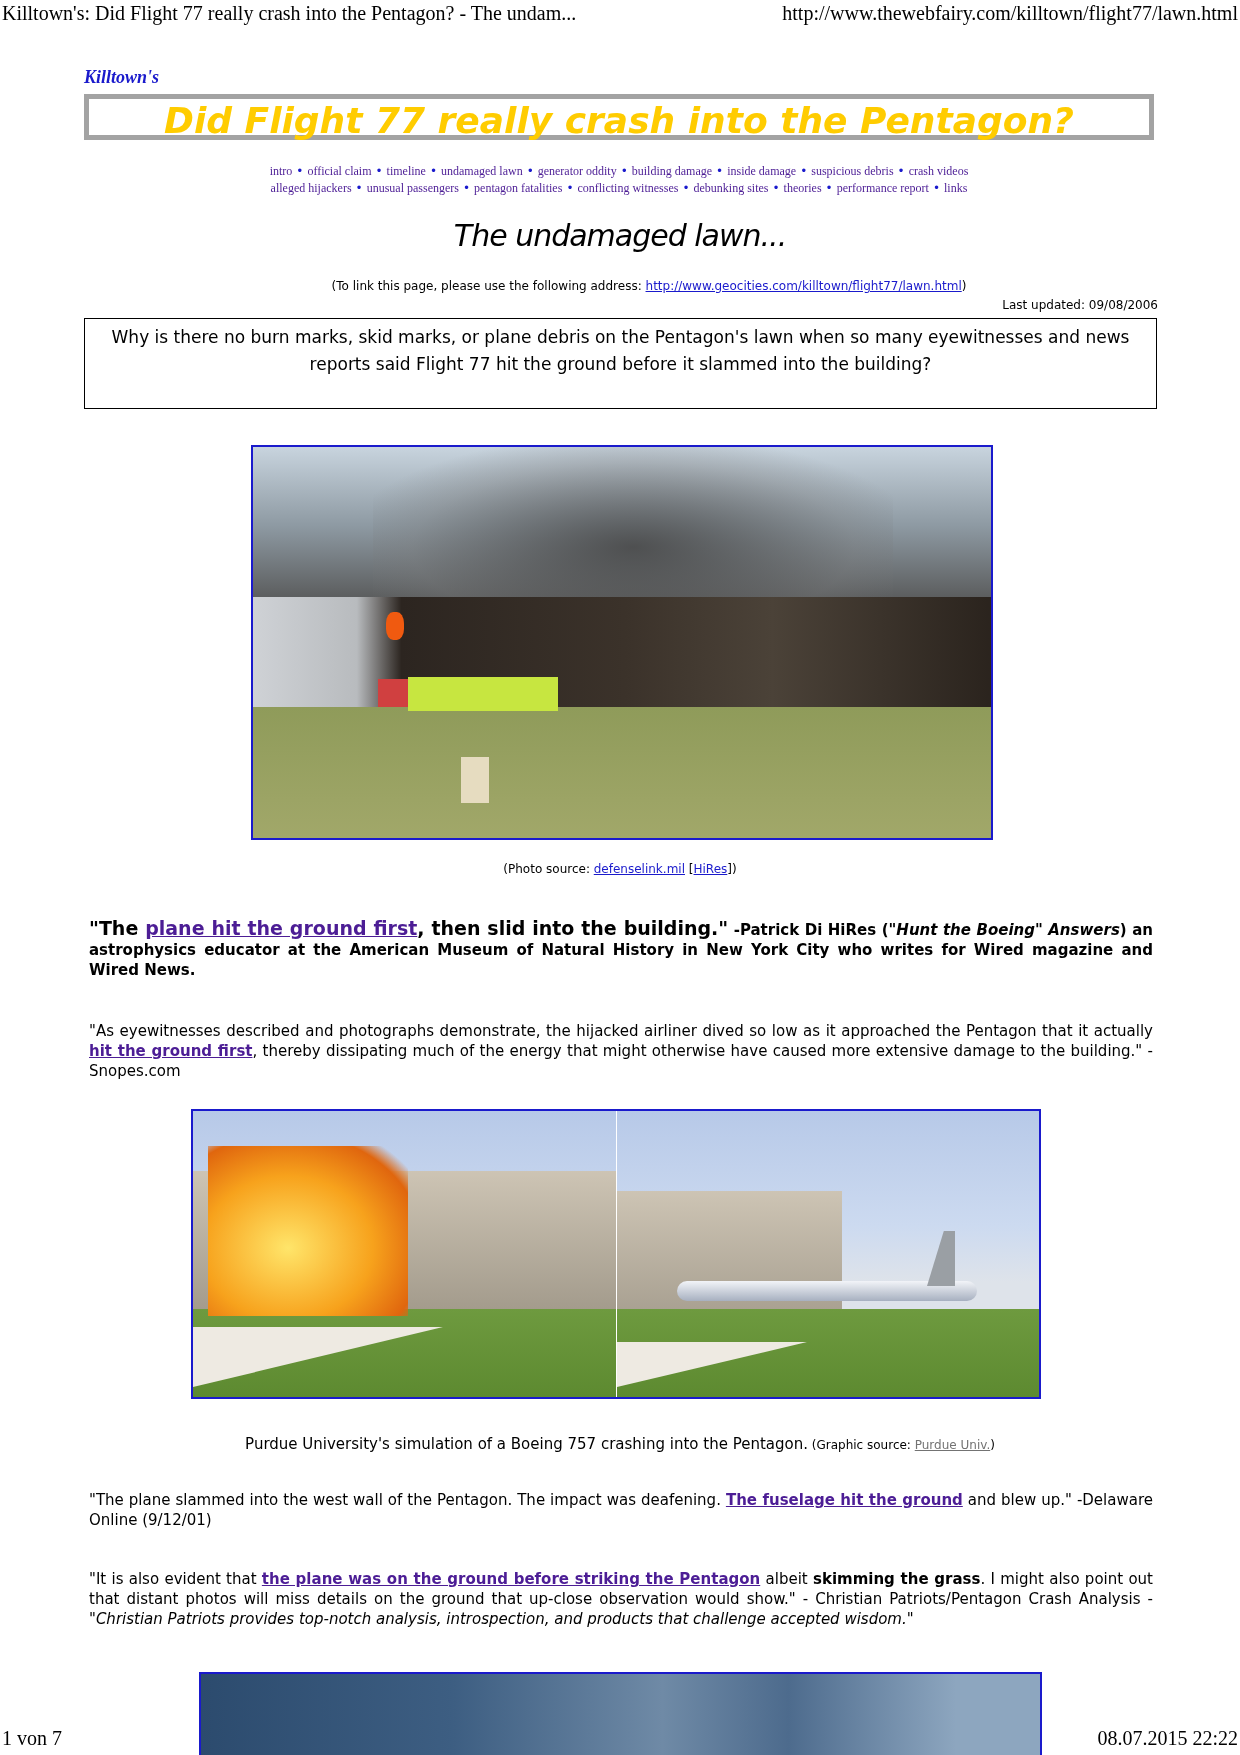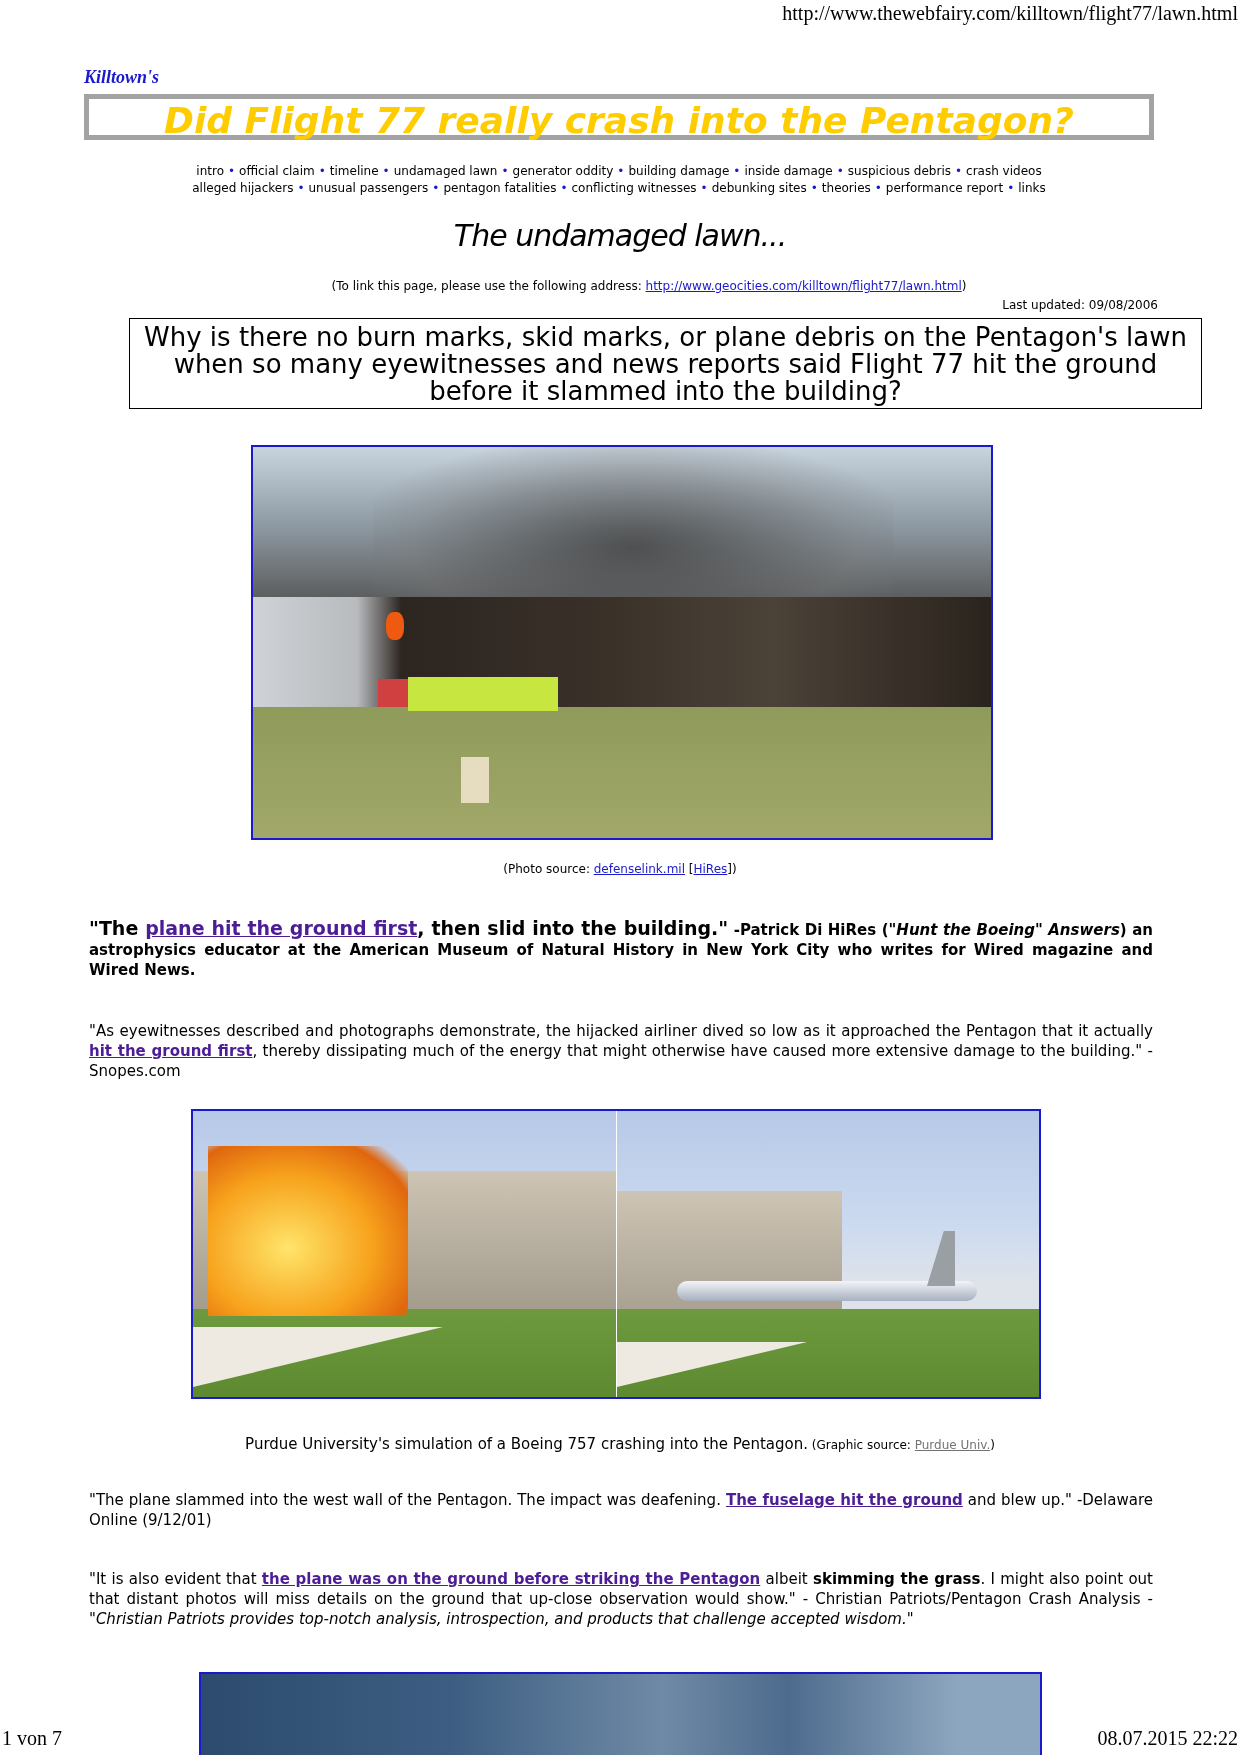--- a/index.html
+++ b/index.html
@@ -9,29 +9,29 @@
     .print-header .right { position: absolute; right: 2px; top: 0; }
     .print-footer { position: absolute; bottom: 0; left: 0; right: 0; height: 30px; font-family: "Liberation Serif", serif; font-size: 20px; padding-left: 24px; }
     .print-footer .left { position: absolute; left: 2px; top: 2px; }
     .print-footer .right { position: absolute; right: 2px; top: 2px; }
 
     .brand { position: absolute; left: 84px; top: 67px; font-family: "Liberation Serif", serif; font-style: italic; font-weight: bold; color: #1a1acc; font-size: 18px; }
     .title-box { position: absolute; left: 84px; top: 94px; width: 1070px; height: 46px; border: 5px solid #a3a3a3; box-sizing: border-box; text-align: center; }
     .title-box .title { font-family: "DejaVu Sans", sans-serif; font-style: italic; font-weight: bold; color: #ffcc00; font-size: 36px; line-height: 44px; letter-spacing: 0px; }
 
     .nav { position: absolute; left: 84px; top: 163px; width: 1070px; text-align: center; font-size: 12px; line-height: 17px; color: #1a1acc; }
-    .nav a { color: #000000; text-decoration: none; }
+    .nav a { color: #4c1d95; text-decoration: none; font-family: Liberation Serif, serif; }
     .nav .sep { color: #1a1acc; margin: 0 4px; }
 
     .subtitle { position: absolute; left: 0; right: 0; top: 218px; text-align: center; font-family: "DejaVu Sans", sans-serif; font-style: italic; font-size: 30px; color: #000; letter-spacing: -1px; }
     .link-note { position: absolute; left: 84px; width: 1070px; top: 279px; text-align: center; font-size: 12px; padding-left: 60px; box-sizing: border-box; }
     .link-note a { color: #1a1acc; text-decoration: underline; }
     .last-updated { position: absolute; right: 82px; top: 298px; font-size: 12px; }
 
-    .question-box { position: absolute; left: 84px; top: 318px; width: 1073px; height: 91px; border: 1px solid #000; box-sizing: border-box; text-align: center; font-size: 26px; line-height: 27px; padding-top: 5px; margin-left: 45px; }
+    .question-box { position: absolute; left: 84px; top: 318px; width: 1073px; height: 91px; border: 1px solid #000; box-sizing: border-box; text-align: center; font-size: 17px; line-height: 27px; padding-top: 5px; }
 
     .photo { position: absolute; box-sizing: border-box; border: 2px solid #1a1acc; overflow: hidden; }
     .photo1 { left: 251px; top: 445px; width: 742px; height: 395px; background: linear-gradient(#c8d4de 0%, #8e9aa3 20%, #5d5f60 38%, #3a332d 55%, #5a5148 68%, #8d9659 72%, #9aa560 85%, #a7a868 100%); }
     .photo1 .smoke { position: absolute; left: 120px; top: 0; width: 520px; height: 200px; background: radial-gradient(ellipse at center, rgba(70,70,70,0.85), rgba(120,120,120,0.3) 60%, rgba(200,200,200,0) 80%); }
     .photo1 .building { position: absolute; left: 0; top: 150px; width: 742px; height: 110px; background: linear-gradient(90deg, #cfd2d6 0%, #b8bbbe 14%, #2c2520 20%, #3b322a 50%, #4b4238 70%, #2a231d 100%); }
     .photo1 .fire { position: absolute; left: 133px; top: 165px; width: 18px; height: 28px; background: #f05a10; border-radius: 40%; }
     .photo1 .lawn { position: absolute; left: 0; top: 260px; width: 742px; height: 135px; background: linear-gradient(#8f9b5a, #a2a86a); }
     .photo1 .truck { position: absolute; top: 230px; height: 34px; background: #c7e640; }
     .photo1 .post { position: absolute; left: 208px; top: 310px; width: 28px; height: 46px; background: #e6dcc0; }
 
@@ -60,20 +60,21 @@
     .caption2 { position: absolute; left: 0; right: 0; top: 1435px; text-align: center; font-size: 15px; }
     .caption2 .small { font-size: 12px; }
     .caption2 a { color: #737373; text-decoration: underline; }
 
     .photo3 { left: 199px; top: 1672px; width: 843px; height: 90px; background: linear-gradient(90deg, #2c4b6e, #3d5e82 30%, #6f8aa6 55%, #4d6b8d 70%, #8da6bf 90%); border-bottom: none; }
   </style>
 </head>
 <body>
 
 <div class="print-header">
+  <span class="left">Killtown's:  Did Flight 77 really crash into the Pentagon? - The undam...</span>
   <span class="right">http://www.thewebfairy.com/killtown/flight77/lawn.html</span>
 </div>
 
 <div class="brand">Killtown's</div>
 
 <div class="title-box">
   <span class="title">Did Flight 77 really crash into the Pentagon?</span>
 </div>
 
 <div class="nav">

